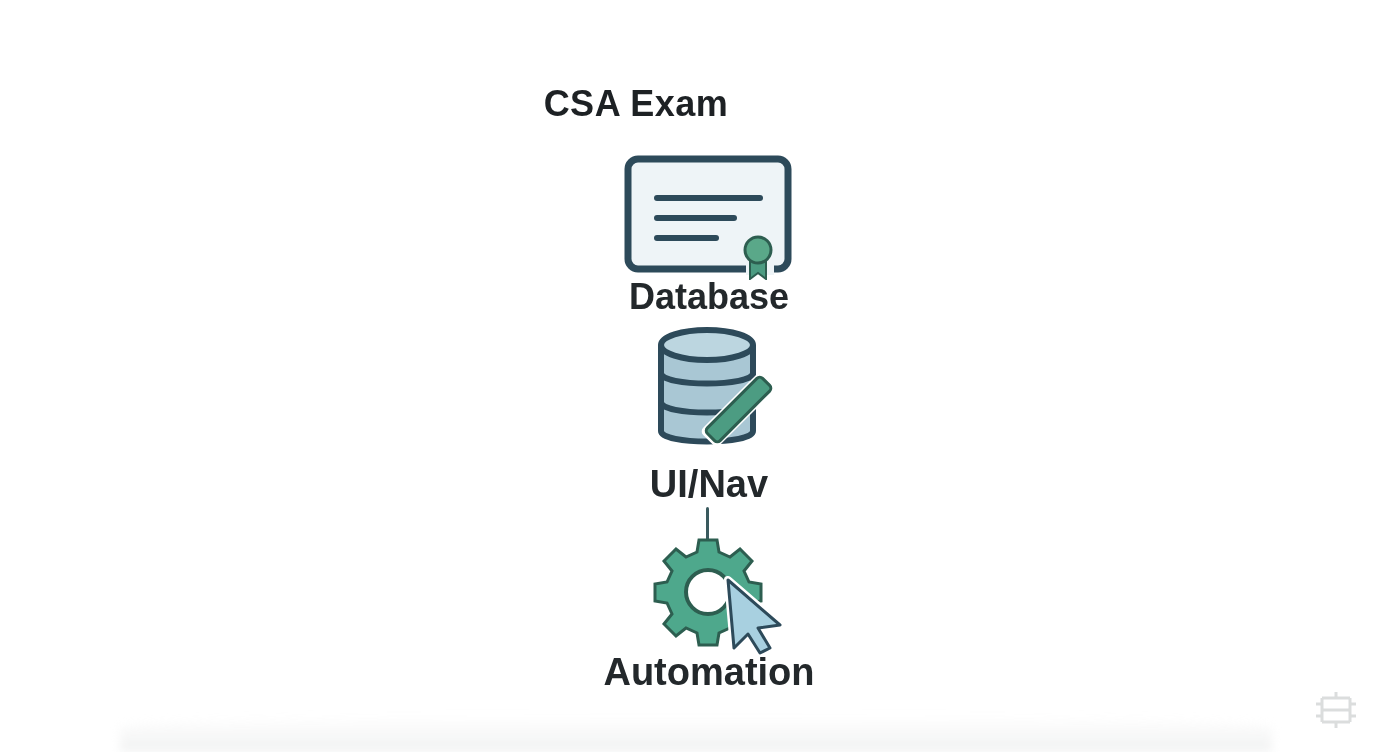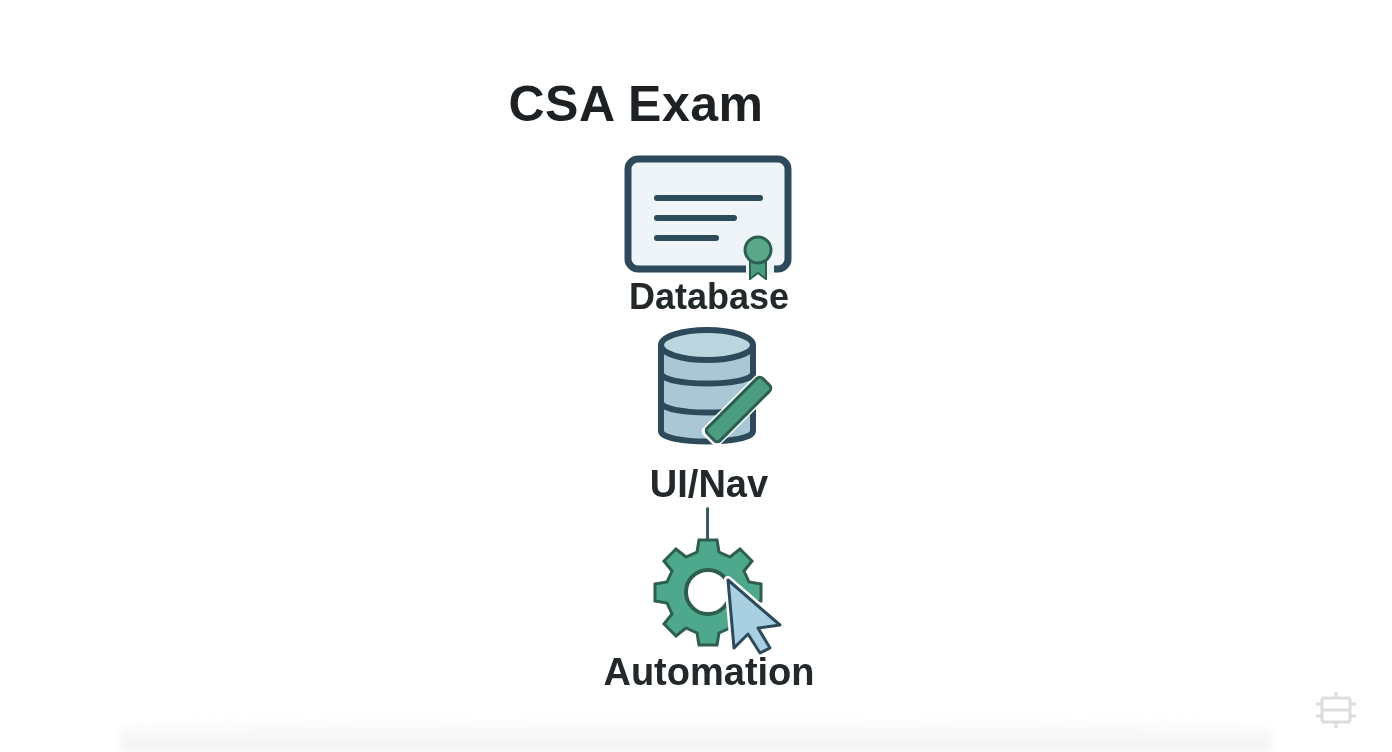--- a/index.html
+++ b/index.html
@@ -24,21 +24,21 @@
       background: linear-gradient(to bottom, rgba(245,246,246,0) 0%, rgba(240,241,241,0.9) 100%);
       border-radius: 50% 50% 0 0 / 30% 30% 0 0;
       filter: blur(4px);
     }
     .title {
       position: absolute;
       left: 0;
       width: 1272px;
       top: 74px;
       text-align: center;
-      font-size: 50px;
+      font-size: 36px;
       font-weight: 700;
       letter-spacing: 0.5px;
       color: #1d2124;
       line-height: 60px;
     }
     .label {
       position: absolute;
       left: 0;
       width: 1418px;
       text-align: center;

